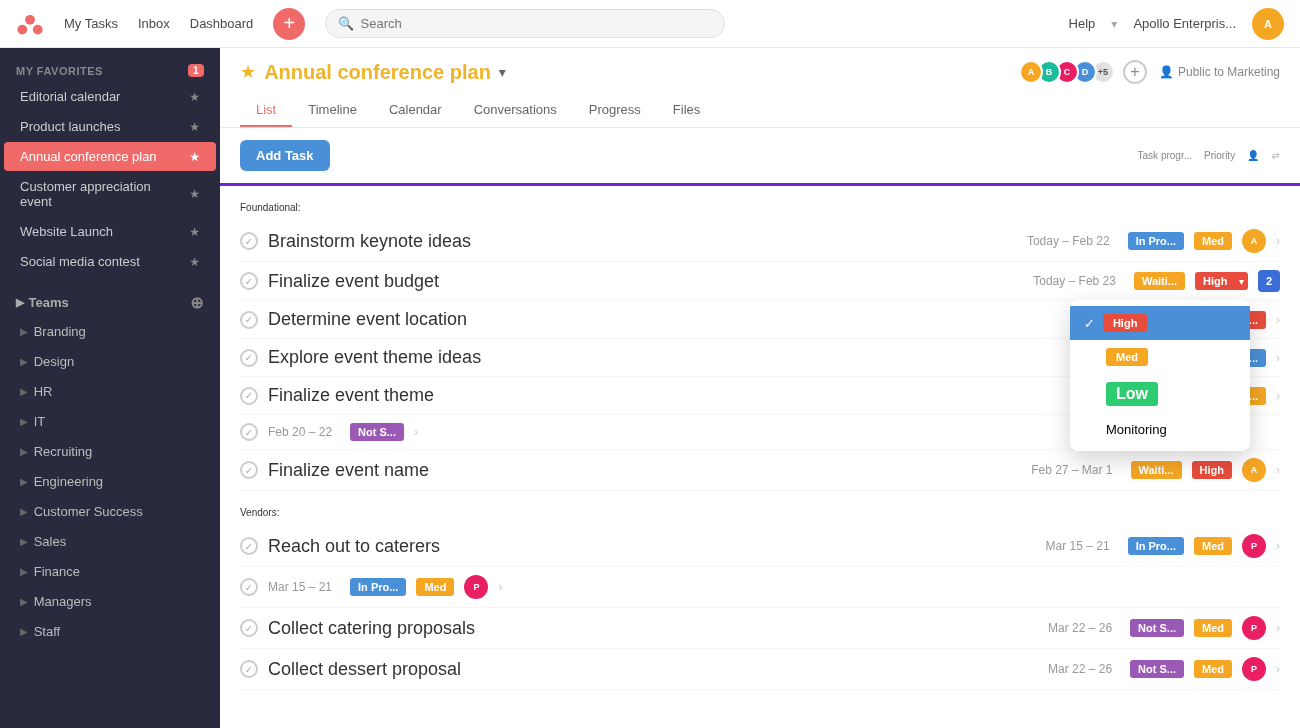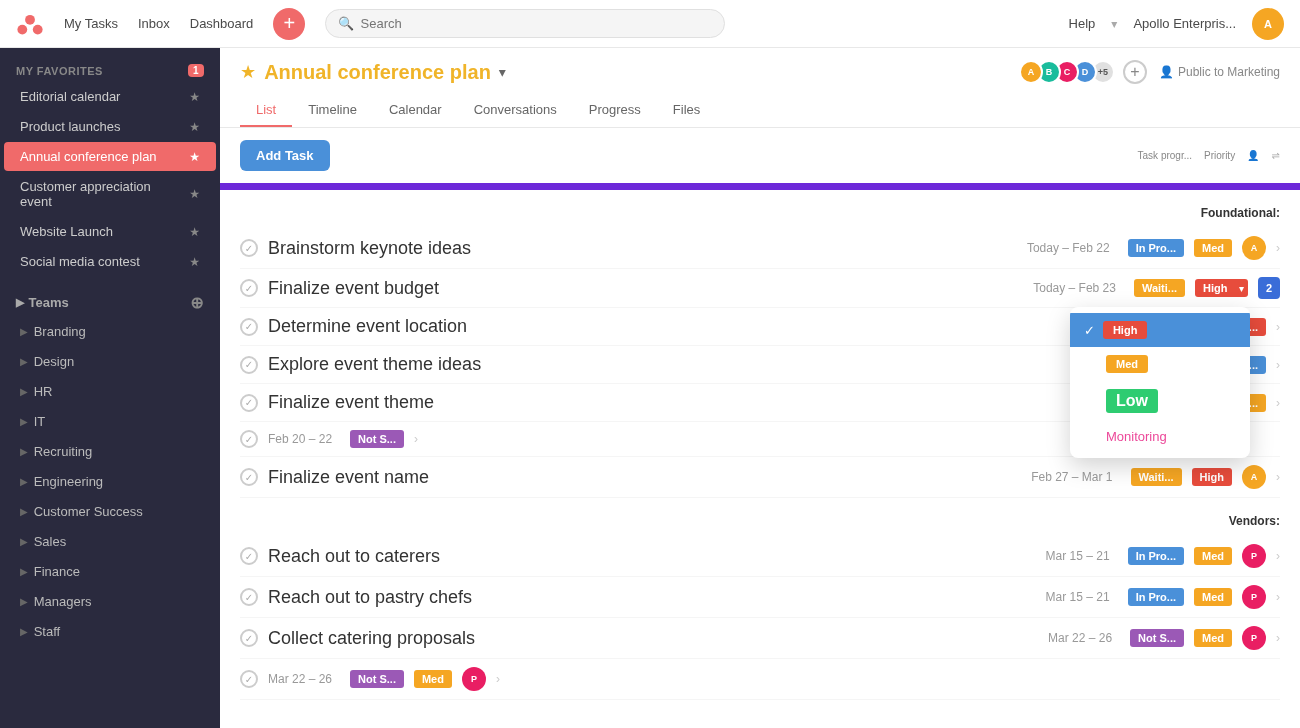--- a/index.html
+++ b/index.html
@@ -43,28 +43,28 @@
     .project-title-chevron { color: #666; font-size: 14px; cursor: pointer; }
     .project-tabs { display: flex; align-items: center; justify-content: center; gap: 0; }
     .project-tab { padding: 8px 16px; font-size: 13px; color: #666; cursor: pointer; border-bottom: 2px solid transparent; white-space: nowrap; }
     .project-tab.active { color: #f06a6a; border-bottom: 2px solid #f06a6a; }
     .share-avatars { display: flex; }
     .share-avatar { width: 24px; height: 24px; border-radius: 50%; border: 2px solid #fff; margin-left: -4px; background: #ccc; font-size: 9px; display: flex; align-items: center; justify-content: center; overflow: hidden; }
     .share-avatar:first-child { margin-left: 0; }
 
     
     .task-area { flex: 1; overflow-y: auto; padding: 0; }
-    .task-toolbar { display: flex; align-items: center; padding: 12px 20px; gap: 12px; border-bottom: 7px solid #6d28d9; }
+    .task-toolbar { display: flex; align-items: center; padding: 12px 20px; gap: 12px; border-bottom: 3px solid #6d28d9; }
     .add-task-btn { background: #4a90d9; color: white; border: none; border-radius: 6px; padding: 8px 16px; font-size: 13px; font-weight: 600; cursor: pointer; }
     .toolbar-right { margin-left: auto; display: flex; align-items: center; gap: 12px; color: #888; font-size: 10px; }
     .toolbar-icon { color: #aaa; cursor: pointer; }
 
     
     .task-list { padding: 0 20px; }
-    .section-header { font-size: 12px; font-weight: 700; color: #333; padding: 16px 0 8px; display: flex; align-items: center; gap: 6px; justify-content: flex-end; }
+    .section-header { font-size: 10px; font-weight: 400; color: #333; padding: 16px 0 8px; display: flex; align-items: center; gap: 6px; }
     .task-row { display: flex; align-items: center; padding: 8px 0; border-bottom: 1px solid #f5f5f5; gap: 10px; position: relative; }
     .task-check { width: 18px; height: 18px; border-radius: 50%; border: 2px solid #ccc; display: flex; align-items: center; justify-content: center; flex-shrink: 0; cursor: pointer; color: #aaa; font-size: 10px; }
     .task-name { flex: 1; font-size: 18px; color: #333; }
     .task-date { font-size: 12px; color: #999; white-space: nowrap; margin-right: 8px; }
     .status-badge { font-size: 11px; font-weight: 600; padding: 3px 8px; border-radius: 3px; white-space: nowrap; color: white; }
     .status-inprogress { background: #4a90d9; }
     .status-waiting { background: #f5a623; }
     .status-onhold { background: #e74c3c; }
     .status-notstarted { background: #9b59b6; }
     .priority-badge { font-size: 11px; font-weight: 600; padding: 3px 8px; border-radius: 3px; white-space: nowrap; color: white; }
@@ -296,21 +296,21 @@
               <span class="dropdown-pill priority-high" style="font-size:11px;font-weight:600;padding:3px 10px;border-radius:3px;color:white;background:#e74c3c;">High</span>
             </div>
             <div class="dropdown-item" style="display:flex;align-items:center;padding:8px 14px;font-size:13px;cursor:pointer;gap:8px;">
               <span style="width:14px;"></span>
               <span class="dropdown-pill priority-med" style="font-size:11px;font-weight:600;padding:3px 10px;border-radius:3px;color:white;background:#f5a623;">Med</span>
             </div>
             <div class="dropdown-item" style="display:flex;align-items:center;padding:8px 14px;font-size:13px;cursor:pointer;gap:8px;">
               <span style="width:14px;"></span>
               <span class="dropdown-pill priority-low" style="font-size:16px;font-weight:600;padding:3px 10px;border-radius:3px;color:white;background:#2ecc71;">Low</span>
             </div>
-            <div class="monitoring-item" style="display:flex;align-items:center;padding:8px 14px;font-size:13px;color:#ec4899;cursor:pointer;gap:8px;">
+            <div class="monitoring-item" style="display:flex;align-items:center;padding:8px 14px;font-size:13px;color:#000000;cursor:pointer;gap:8px;">
               <span style="width:14px;"></span>
               <span>Monitoring</span>
             </div>
           </div>
         </div>
 
         <div class="task-row">
           <div class="task-check">✓</div>
           <span class="task-name">Determine event location</span>
           <span class="task-date">Today – Feb 23</span>
@@ -357,38 +357,38 @@
           <div class="task-check">✓</div>
           <span class="task-name">Reach out to caterers</span>
           <span class="task-date">Mar 15 – 21</span>
           <span class="status-badge status-inprogress">In Pro...</span>
           <span class="priority-badge priority-med">Med</span>
           <div class="task-avatar av-pink" style="width:24px;height:24px;border-radius:50%;background:#e91e63;display:flex;align-items:center;justify-content:center;font-size:9px;color:white;font-weight:600;">P</div>
           <span class="task-chevron">›</span>
         </div>
         <div class="task-row">
           <div class="task-check">✓</div>
-          <span class="task-name">Reach out to pastry chefs</span>
           <span class="task-date">Mar 15 – 21</span>
           <span class="status-badge status-inprogress">In Pro...</span>
           <span class="priority-badge priority-med">Med</span>
           <div class="task-avatar av-pink" style="width:24px;height:24px;border-radius:50%;background:#e91e63;display:flex;align-items:center;justify-content:center;font-size:9px;color:white;font-weight:600;">P</div>
           <span class="task-chevron">›</span>
         </div>
         <div class="task-row">
           <div class="task-check">✓</div>
           <span class="task-name">Collect catering proposals</span>
           <span class="task-date">Mar 22 – 26</span>
           <span class="status-badge status-notstarted">Not S...</span>
           <span class="priority-badge priority-med">Med</span>
           <div class="task-avatar av-pink" style="width:24px;height:24px;border-radius:50%;background:#e91e63;display:flex;align-items:center;justify-content:center;font-size:9px;color:white;font-weight:600;">P</div>
           <span class="task-chevron">›</span>
         </div>
         <div class="task-row">
           <div class="task-check">✓</div>
+          <span class="task-name">Collect dessert proposal</span>
           <span class="task-date">Mar 22 – 26</span>
           <span class="status-badge status-notstarted">Not S...</span>
           <span class="priority-badge priority-med">Med</span>
           <div class="task-avatar av-pink" style="width:24px;height:24px;border-radius:50%;background:#e91e63;display:flex;align-items:center;justify-content:center;font-size:9px;color:white;font-weight:600;">P</div>
           <span class="task-chevron">›</span>
         </div>
 
       </div>
     </div>
   </div>

